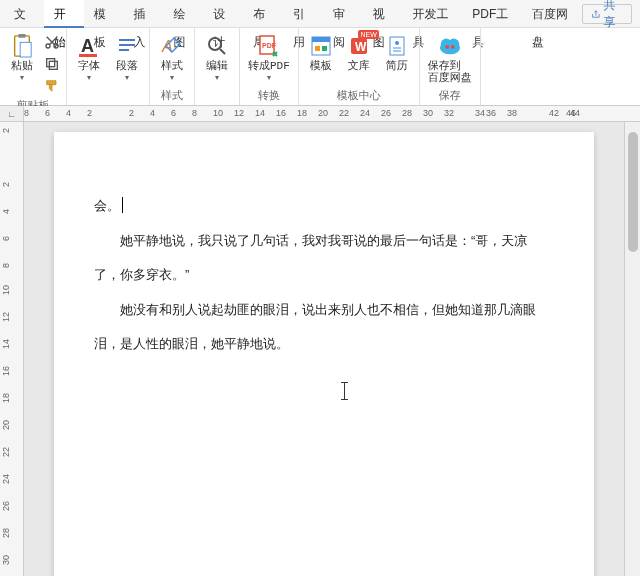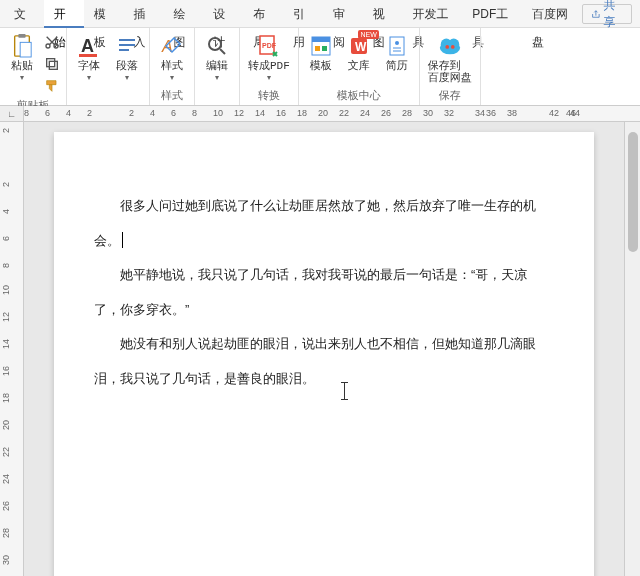--- a/index.html
+++ b/index.html
@@ -289,26 +289,25 @@
       <span style="top: 276px;">18</span>
       <span style="top: 303px;">20</span>
       <span style="top: 330px;">22</span>
       <span style="top: 357px;">24</span>
       <span style="top: 384px;">26</span>
       <span style="top: 411px;">28</span>
       <span style="top: 438px;">30</span>
     </div>
   <div class="page-scroll">
     <div class="page">
-      <p><span>很多人问过她到底说了什么让劫匪居然放了她，然后放弃了唯一生存的机</span></p>
       <p style="text-indent:0"><span>会。</span><span class="text-cursor"></span></p>
       <p><span>她平静地说，我只说了几句话，我对我哥说的最后一句话是：“哥，天凉</span></p>
       <p style="text-indent:0"><span>了，你多穿衣。”</span></p>
       <p><span>她没有和别人说起劫匪的眼泪，说出来别人也不相信，但她知道那几滴眼</span></p>
-      <p style="text-indent:0"><span>泪，我只说了几句话，是善良的眼泪。</span></p>
+      <p style="text-indent:0"><span>泪，是人性的眼泪，她平静地说。</span></p>
       <div class="cursor-ibeam">
           <div class="bar"></div>
         </div>
     </div>
   </div>
   <div class="scroll-v">
     <div class="thumb"></div>
   </div>
 </div>
 

